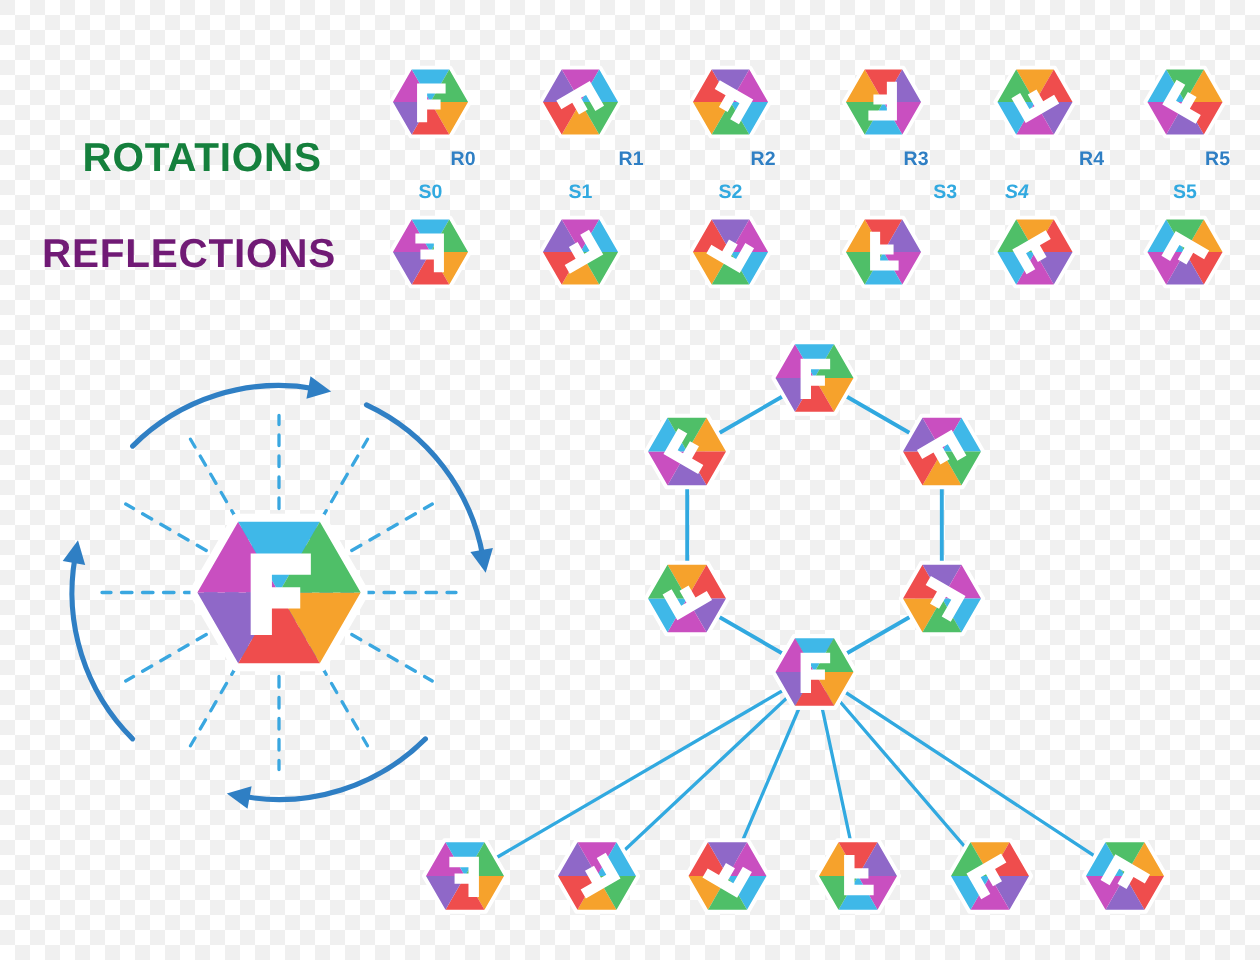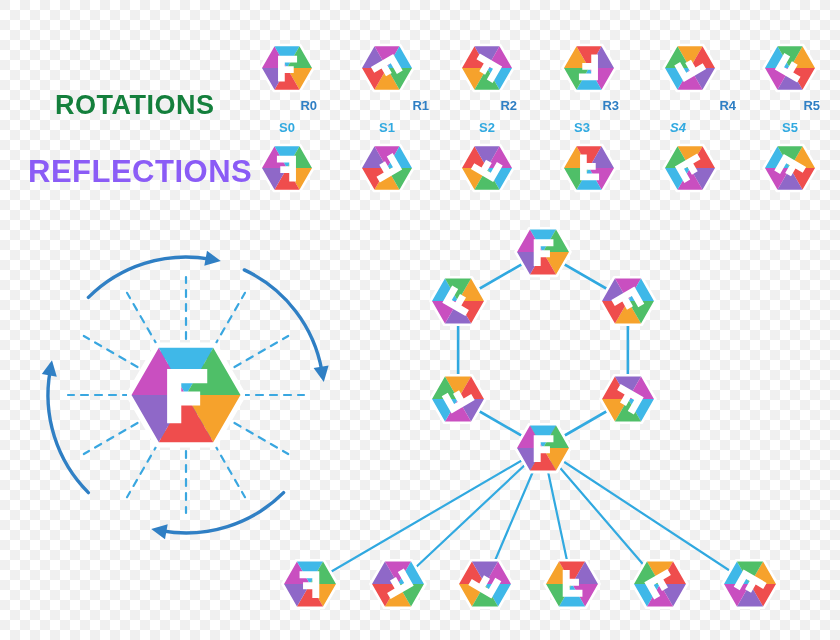--- a/index.html
+++ b/index.html
@@ -28,22 +28,22 @@
   #rotations-label {
     left: 55px;
     top: 50px;
     font-size: 27px;
     color: #15803d;
     margin-top: 40px;
   }
   #reflections-label {
     left: 28px;
     top: 154px;
-    font-size: 31px;
-    color: #8b5cf6;
+    font-size: 27px;
+    color: #701a75;
     text-align: center;
   }
   .tile-cap {
     position: absolute;
     font-size: 13px;
     font-weight: bold;
     text-align: center;
     width: 60px;
   }
   .cap-rot { color: #2f7fc4; text-align: right; }
@@ -292,21 +292,21 @@
       <polygon points="54.50,28.00 41.25,50.95 14.75,50.95 1.50,28.00 14.75,5.05 41.25,5.05" fill="none" stroke="#ffffff" stroke-width="2.52" stroke-linejoin="round"></polygon>
       <g transform="translate(28 28) scale(-1,1) ">
         <path d="M -8.96 -12.32 L 10.080000000000002 -12.32 L 10.080000000000002 -5.6000000000000005
                  L -2.24 -5.6000000000000005 L -2.24 -1.6800000000000002 L 6.720000000000001 -1.6800000000000002
                  L 6.720000000000001 5.040000000000001 L -2.24 5.040000000000001 L -2.24 13.440000000000001
                  L -8.96 13.440000000000001 Z" fill="#ffffff"></path>
       </g>
     </g>
   </svg>
       </div>
-      <div class="tile-cap cap-ref" style="left: 552px; top: 120px;">S3</div>
+      <div class="tile-cap cap-ref" style="left: 578px; top: 120px; text-align: right;">S3</div>
       <div class="hexwrap" style="left: 561px; top: 140px;">
         <svg width="56" height="56" viewBox="0 0 56 56">
     <g transform="rotate(180 28 28)">
       <g>
               <polygon points="28,28 54.50,28.00 41.25,50.95" fill="#f6a22c"></polygon>
               <polygon points="28,28 41.25,50.95 14.75,50.95" fill="#ef4d4d"></polygon>
               <polygon points="28,28 14.75,50.95 1.50,28.00" fill="#8f68c8"></polygon>
               <polygon points="28,28 1.50,28.00 14.75,5.05" fill="#c94fc0"></polygon>
               <polygon points="28,28 14.75,5.05 41.25,5.05" fill="#3fb8e8"></polygon>
               <polygon points="28,28 41.25,5.05 54.50,28.00" fill="#4fbf68"></polygon>

